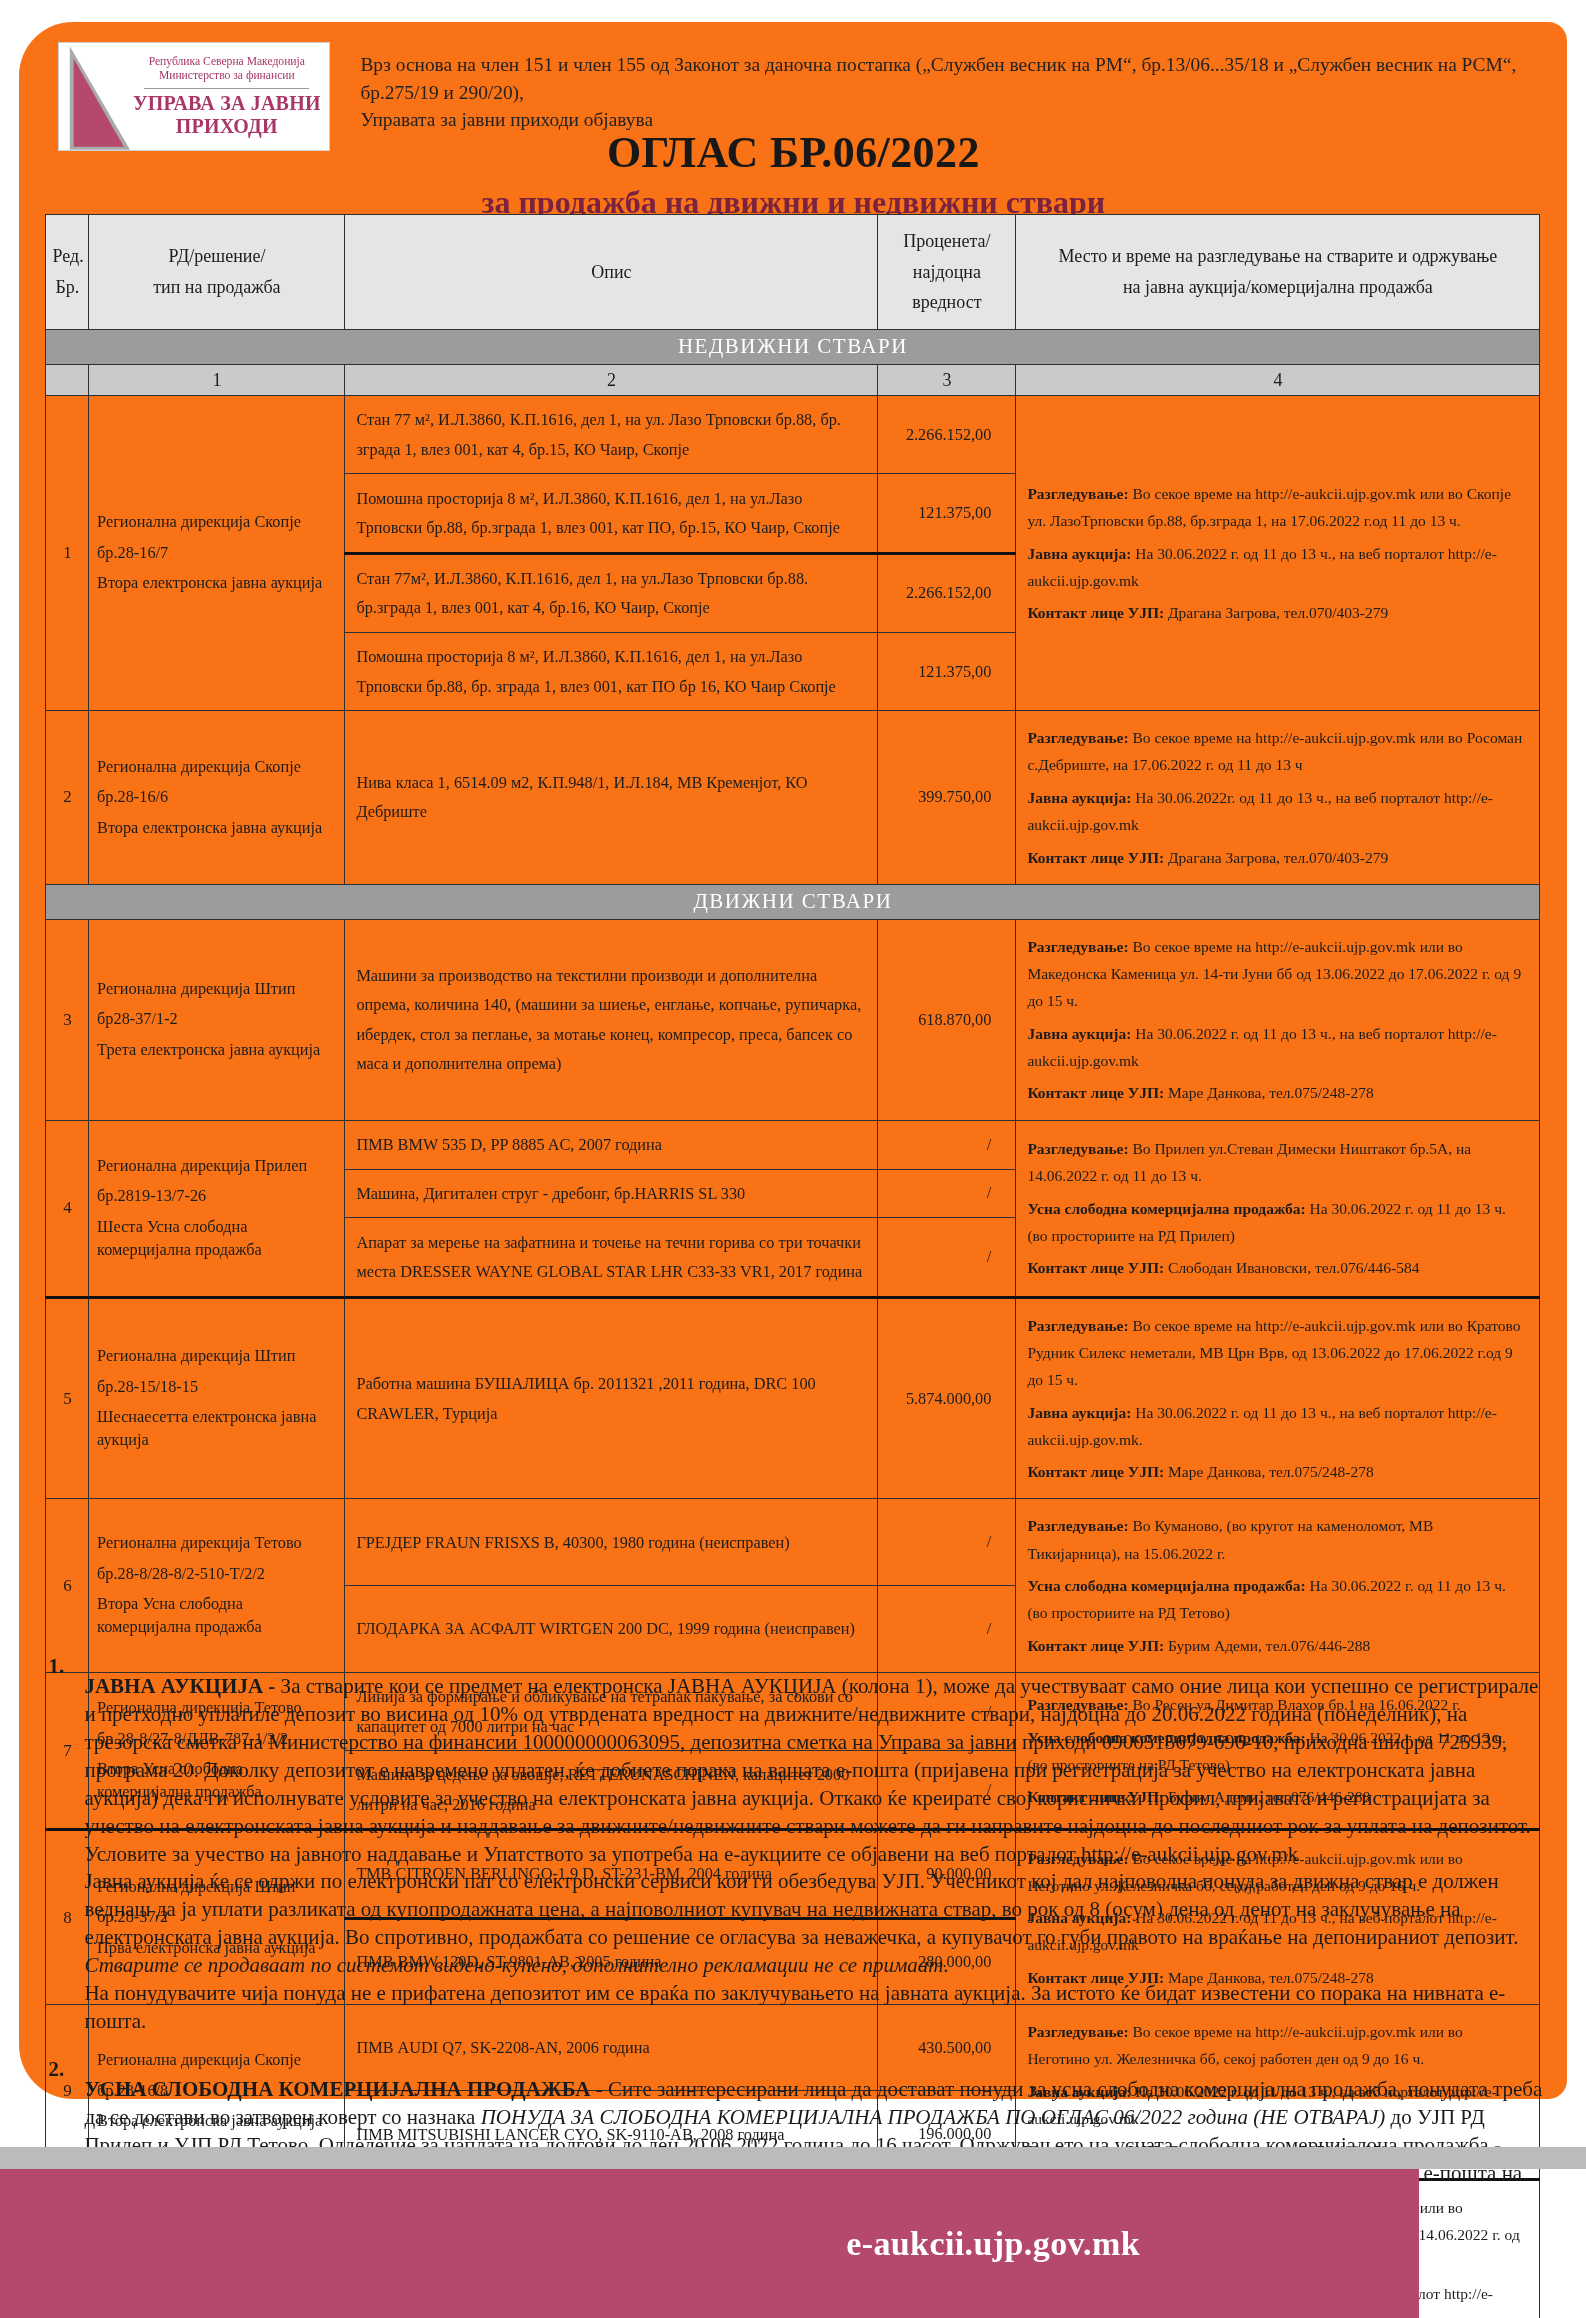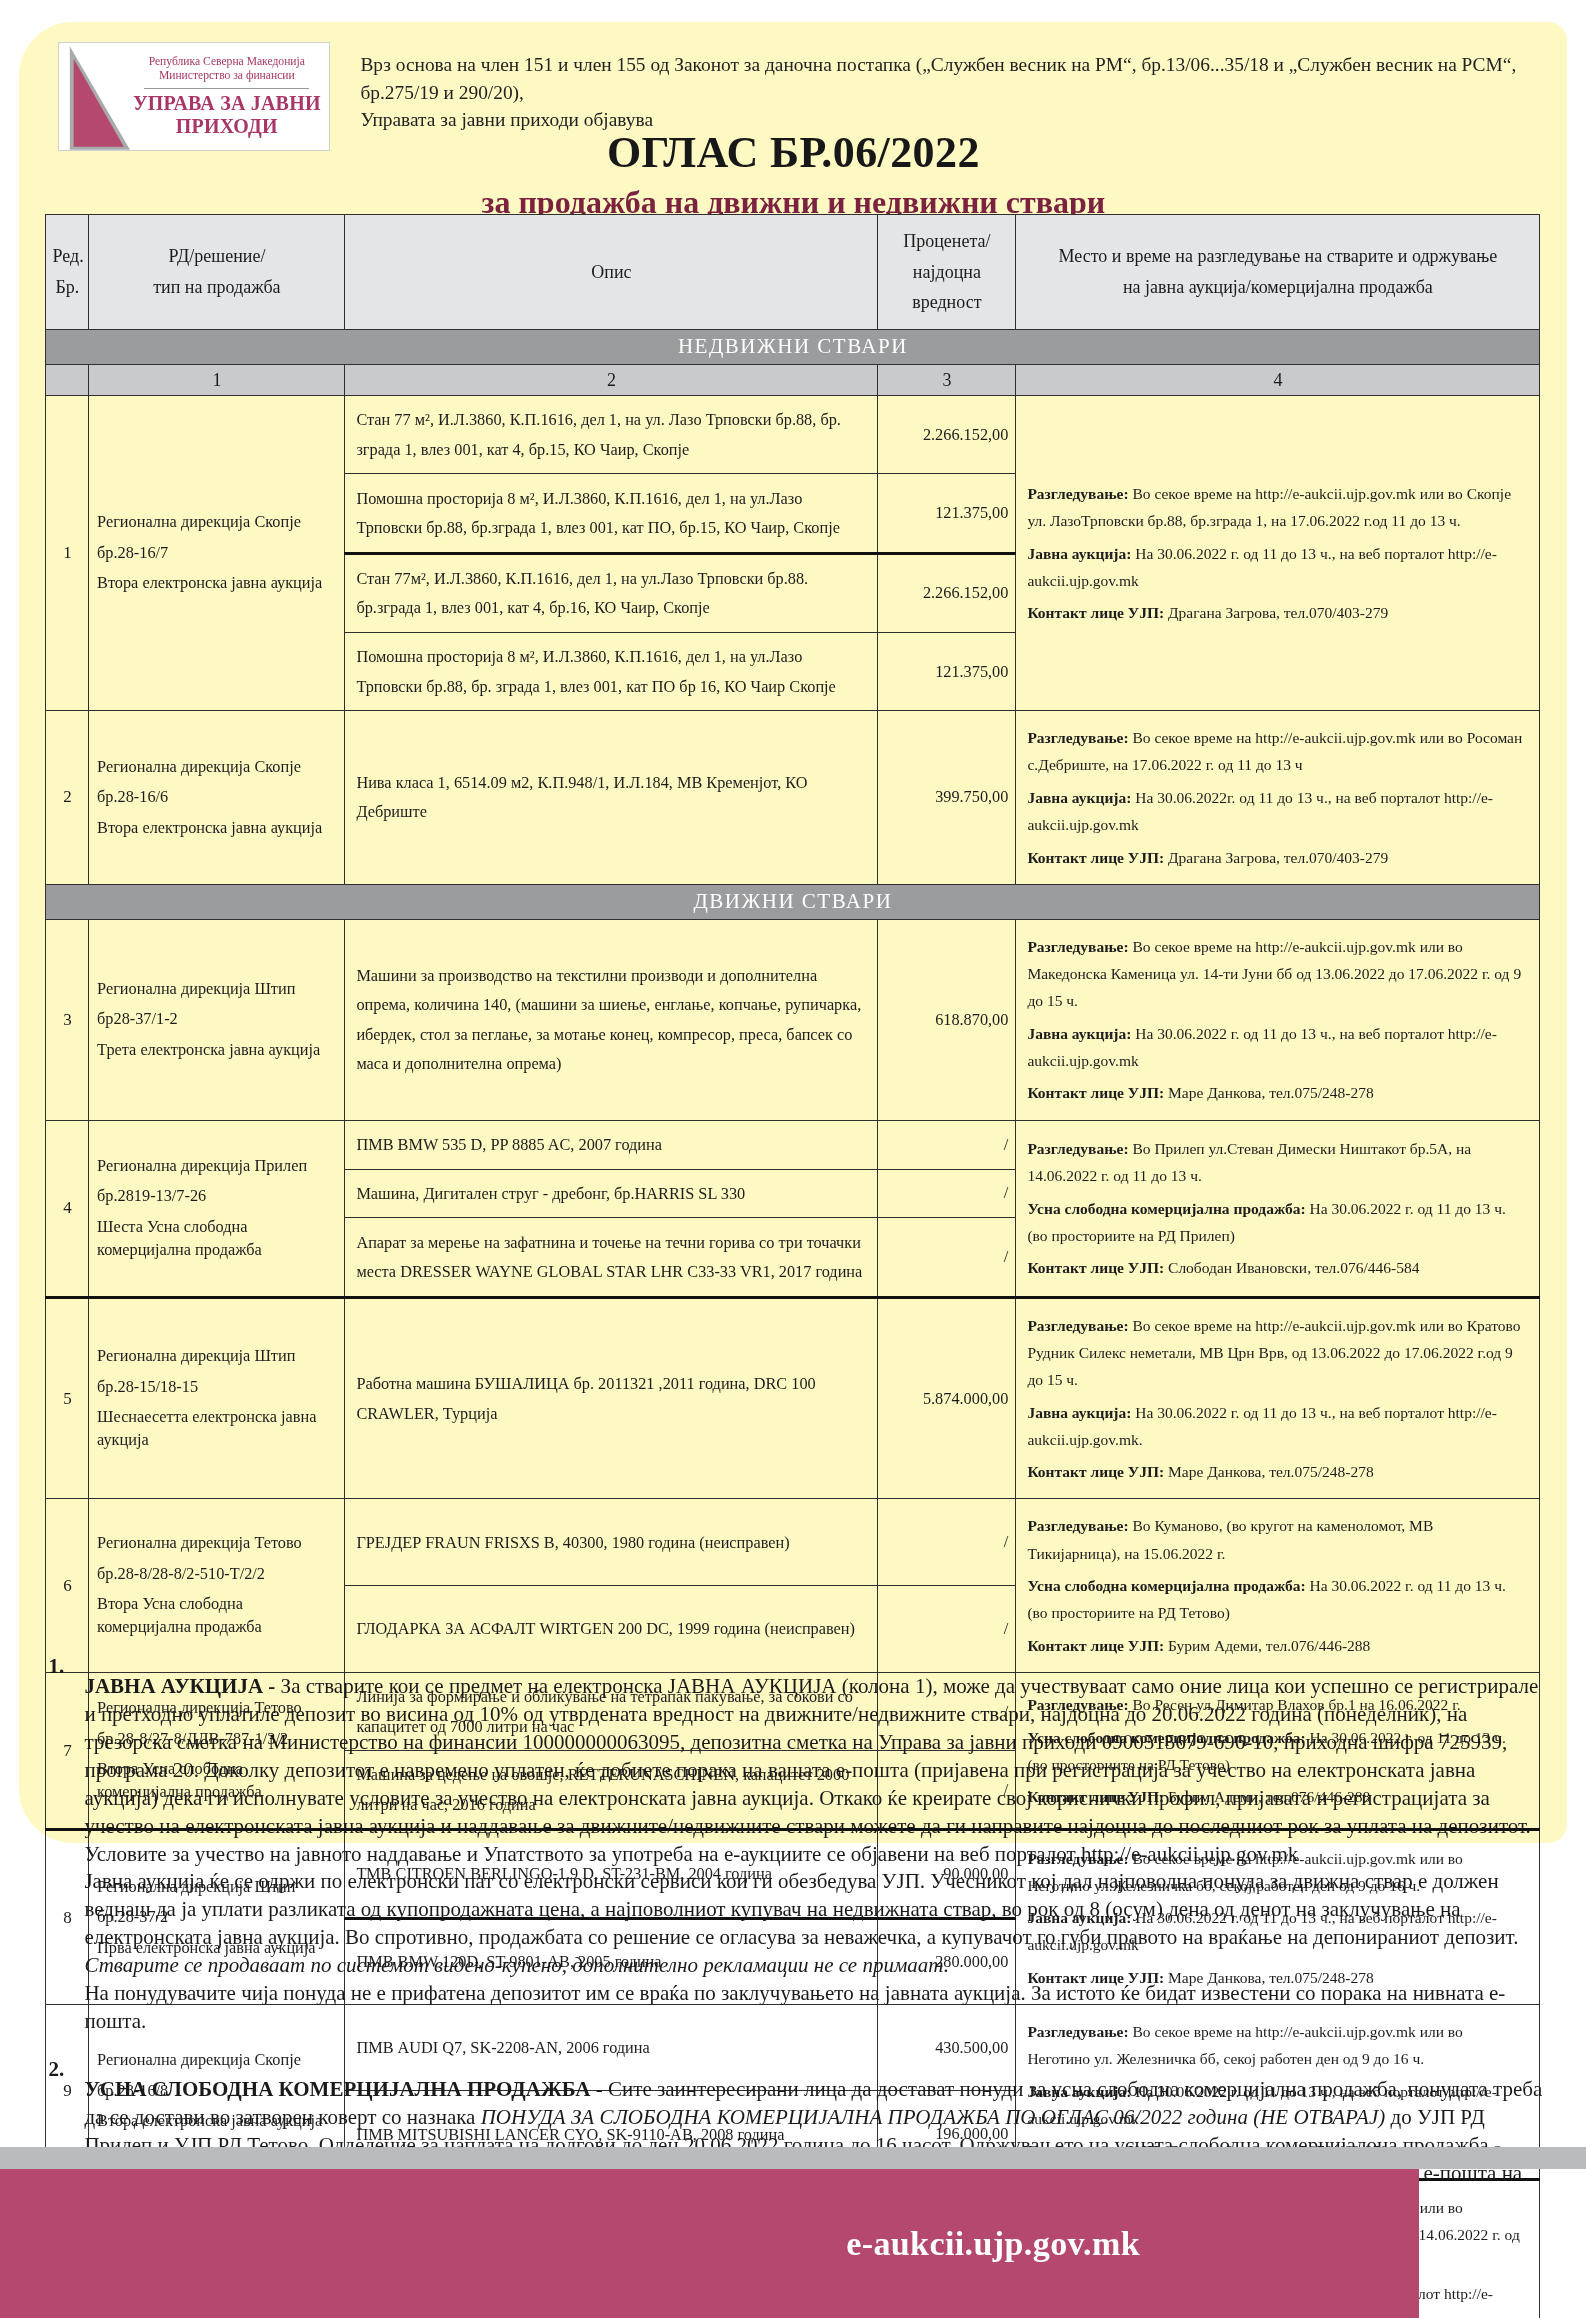--- a/index.html
+++ b/index.html
@@ -1,18 +1,18 @@
 <!DOCTYPE html>
 <html style="font-size:12.4px"><head>
 <meta charset="utf-8">
 <style>
   html,body{margin:0;padding:0;}
   body{width:1587px;background:#ffffff;font-family:"Liberation Serif", serif;color:#1c1c1c;}
   .page{position:relative;width:1587px;height:2319px;background:#ffffff;overflow:hidden;}
-  .panel{position:absolute;left:19.4px;top:22px;width:1548px;height:1821px;background:#fef9c3;border-radius:54px 18.6px 18.6px 54px;}
+  .panel{position:absolute;left:19.4px;top:22px;width:1548px;height:2077px;background:#f97316;border-radius:54px 18.6px 18.6px 54px;}
   
   .logo-box{position:absolute;left:39px;top:20px;width:270px;height:107px;background:#ffffff;border:0.8px solid #cfd0d2;display:flex;align-items:center;overflow:hidden;}
   .logo-tri{width:71px;height:107px;flex:0 0 71px;}
   .logo-text{flex:1;text-align:center;padding-right:6.2px;}
   .logo-line{font-size:11.6px;color:#a83767;line-height:1.25;}
   .logo-divider{height:0.8px;background:#9a9a9c;margin:3.9px 14px;}
   .logo-main{font-size:20px;font-weight:bold;color:#a83767;letter-spacing:0.2px;text-align:center;}
   
   .intro{position:absolute;left:341px;top:29px;width:1197px;font-size:19.4px;line-height:1.42;color:#222;}
   .titles{position:absolute;left:0;top:105px;width:1548px;text-align:center;}
@@ -21,21 +21,21 @@
   
   .tbl-wrap{position:absolute;left:26px;top:192px;width:1494px;}
   table{border-collapse:collapse;width:100%;table-layout:fixed;}
   td,th{border:0.8px solid #2f2f2f;vertical-align:middle;padding:6.2px 7.7px;font-size:16.3px;font-weight:normal;}
   th{font-size:18px;text-align:center;white-space:pre-line;line-height:1.7;padding:11px 6.2px;background:#e4e5e7;}
   .section-band td{background:#9b9c9e;color:#ffffff;text-align:center;font-size:21px;letter-spacing:1.5px;padding:4.6px;border:0.8px solid #2f2f2f;}
   .numbering td{background:#c9cacc;text-align:center;font-size:18px;padding:4.6px;}
   .num-cell{text-align:center;font-size:17px;}
   .rd-cell div{margin:7.7px 0;line-height:1.4;font-size:16.3px;}
   .desc-cell{line-height:1.8;font-size:16.3px;padding:9.3px 11px;}
-  .val-cell{text-align:right;font-size:16.3px;padding-right:7px;}
+  .val-cell{text-align:right;font-size:16.3px;padding-right:24px;}
   .place-cell{padding:7.7px 11px;}
   .place-line{margin:5.4px 0;line-height:1.75;font-size:15.5px;}
   .place-line b{font-weight:bold;}
   tr.thick-top td{border-top:3.1px solid #111;}
   
   .notes{position:absolute;left:29px;top:1631px;width:1503px;font-size:21px;line-height:1.33;color:#1a1a1a;}
   .note{display:flex;margin-bottom:20px;}
   .note-num{flex:0 0 36px;font-weight:bold;}
   .note-body{flex:1;margin-top:20px;}
   .note-body p{margin:0;}

